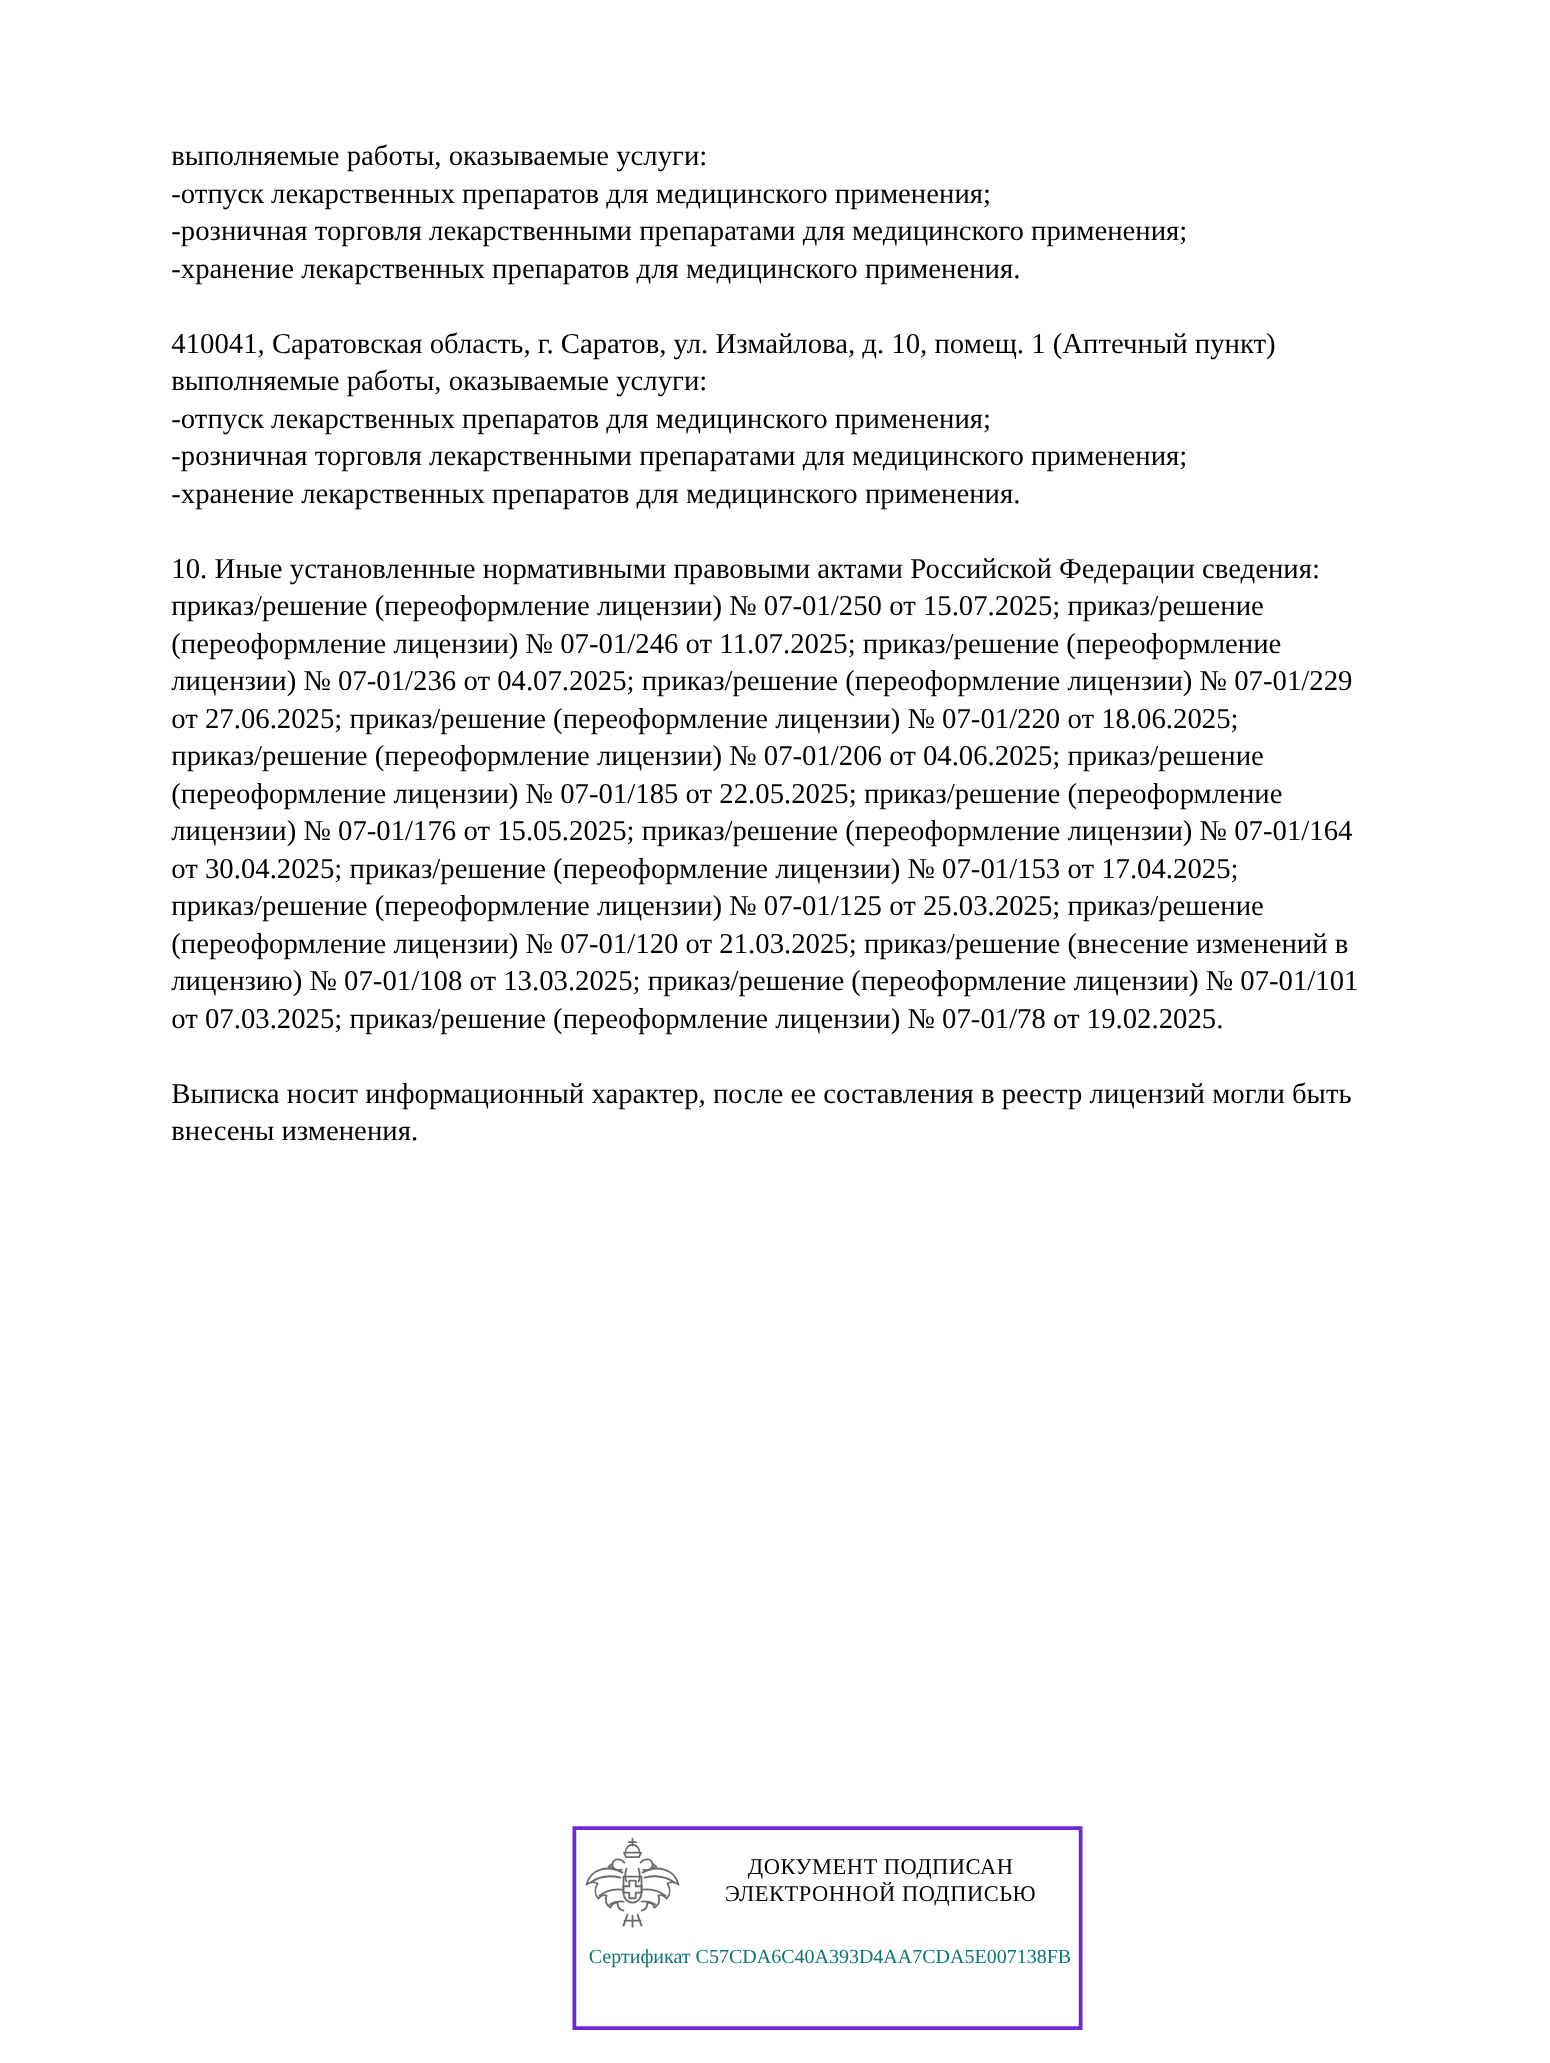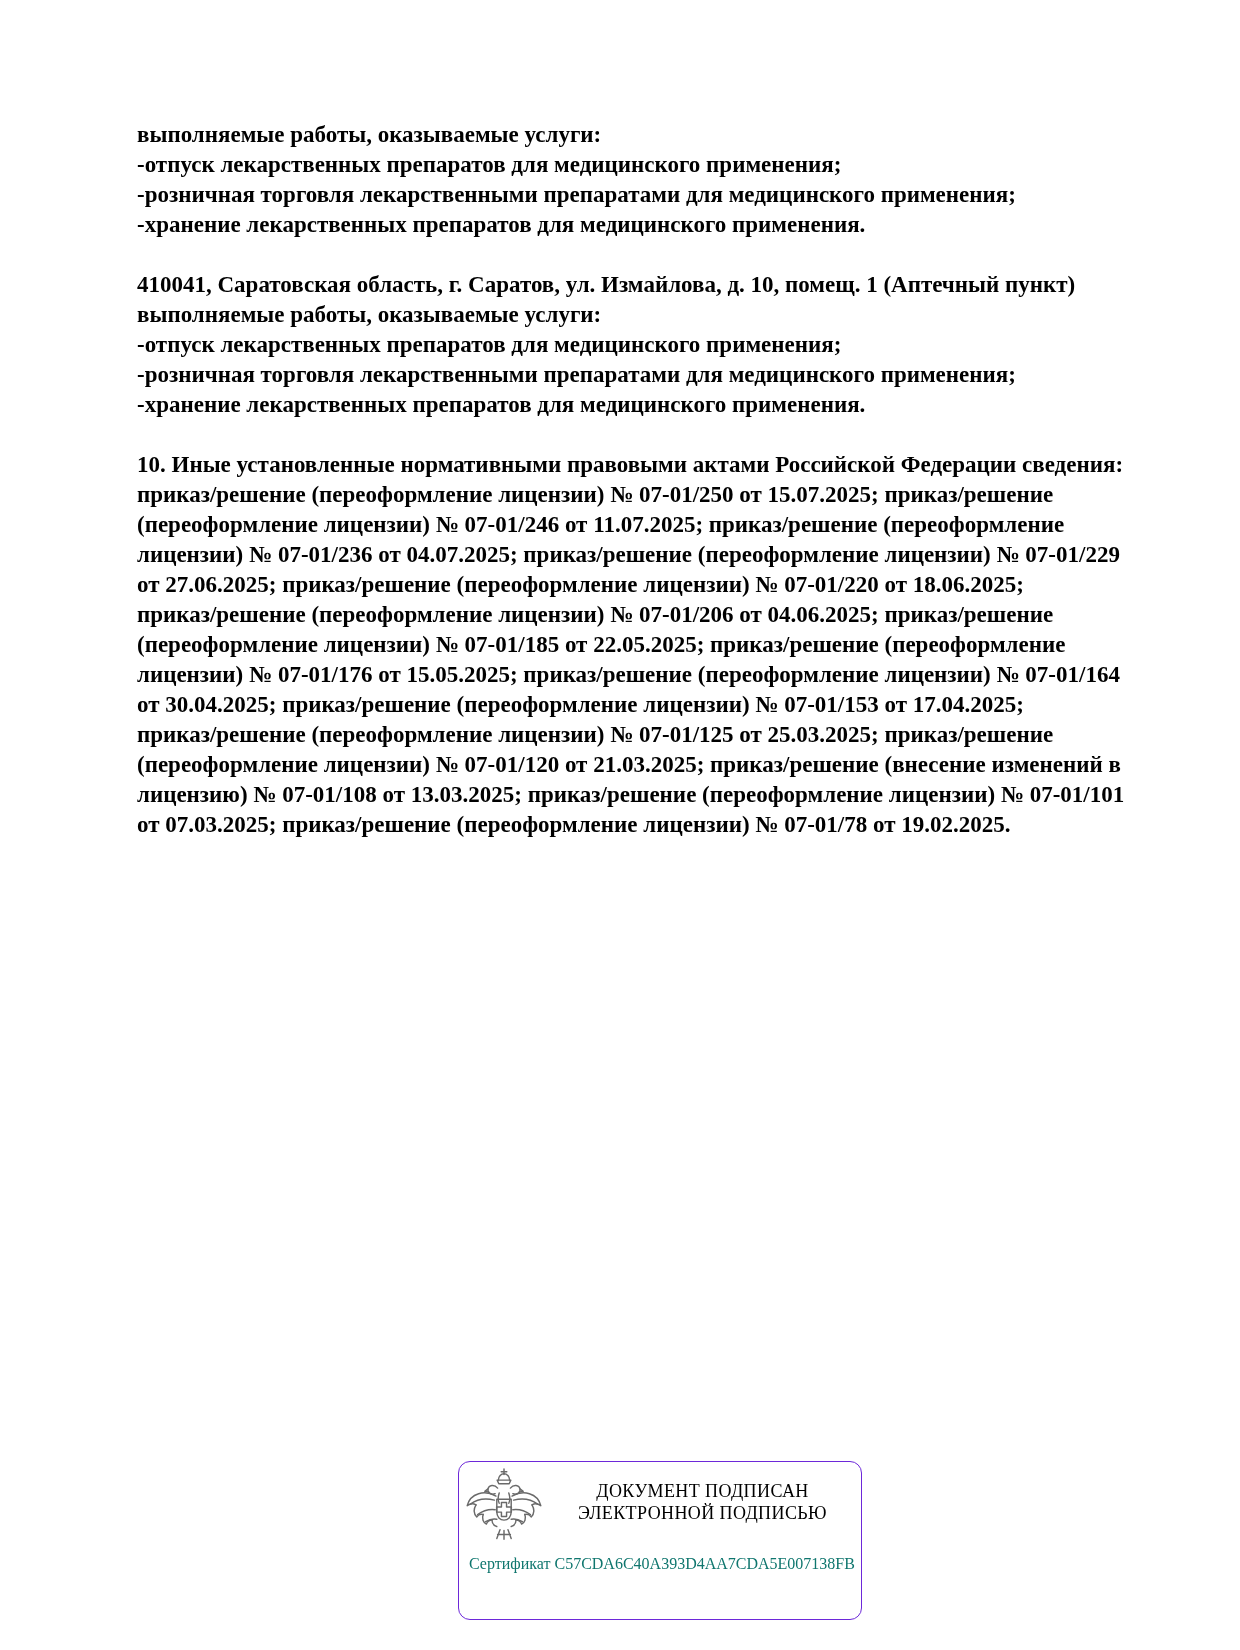--- a/index.html
+++ b/index.html
@@ -12,40 +12,39 @@
     width: 1240px;
     height: 1650px;
     background: #ffffff;
     color: #000000;
     font-family: "Liberation Serif", "DejaVu Serif", serif;
     overflow: hidden;
   }
   .content {
     position: absolute;
     left: 137px;
-    top: 120px;
+    top: 110px;
     width: 1060px;
-    font-weight: bold;
   }
   .para {
     margin: 0 0 30px 0;
     font-size: 23px;
     line-height: 30px;
     white-space: pre;
     color: #000000;
   }
   
   .stamp {
     position: absolute;
     left: 458px;
     top: 1461px;
     width: 402px;
     height: 157px;
-    border: 1px solid #6d28d9;
-    border-radius: 12px;
+    border: 3px solid #6d28d9;
+    border-radius: 0;
     background: #ffffff;
   }
   .stamp-top {
     display: flex;
     align-items: flex-start;
     height: 84px;
   }
   .emblem {
     display: block;
     margin: 6px 0 0 5px;
@@ -95,20 +94,22 @@
 лицензии) № 07-01/236 от 04.07.2025; приказ/решение (переоформление лицензии) № 07-01/229
 от 27.06.2025; приказ/решение (переоформление лицензии) № 07-01/220 от 18.06.2025;
 приказ/решение (переоформление лицензии) № 07-01/206 от 04.06.2025; приказ/решение
 (переоформление лицензии) № 07-01/185 от 22.05.2025; приказ/решение (переоформление
 лицензии) № 07-01/176 от 15.05.2025; приказ/решение (переоформление лицензии) № 07-01/164
 от 30.04.2025; приказ/решение (переоформление лицензии) № 07-01/153 от 17.04.2025;
 приказ/решение (переоформление лицензии) № 07-01/125 от 25.03.2025; приказ/решение
 (переоформление лицензии) № 07-01/120 от 21.03.2025; приказ/решение (внесение изменений в
 лицензию) № 07-01/108 от 13.03.2025; приказ/решение (переоформление лицензии) № 07-01/101
 от 07.03.2025; приказ/решение (переоформление лицензии) № 07-01/78 от 19.02.2025.</p>
+    <p class="para">Выписка носит информационный характер, после ее составления в реестр лицензий могли быть
+внесены изменения.</p>
   </section>
 
   <div class="stamp">
     <div class="stamp-top">
       <svg class="emblem" viewBox="0 0 100 96" xmlns="http://www.w3.org/2000/svg">
         <g stroke="#6a6a6a" fill="none" stroke-width="1.8" stroke-linecap="round" stroke-linejoin="round">
 
           <path d="M50 1v7M46.5 4.5h7"></path>
           <path d="M43 15c0-5 3.5-8 7-8s7 3 7 8"></path>
           <path d="M41.5 15h17l-2 4.5h-13z"></path>

